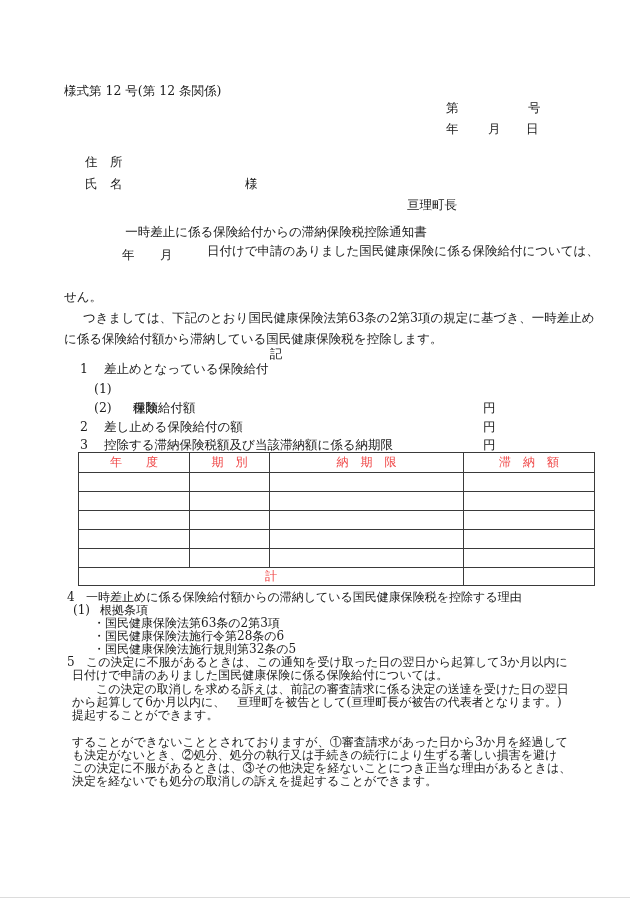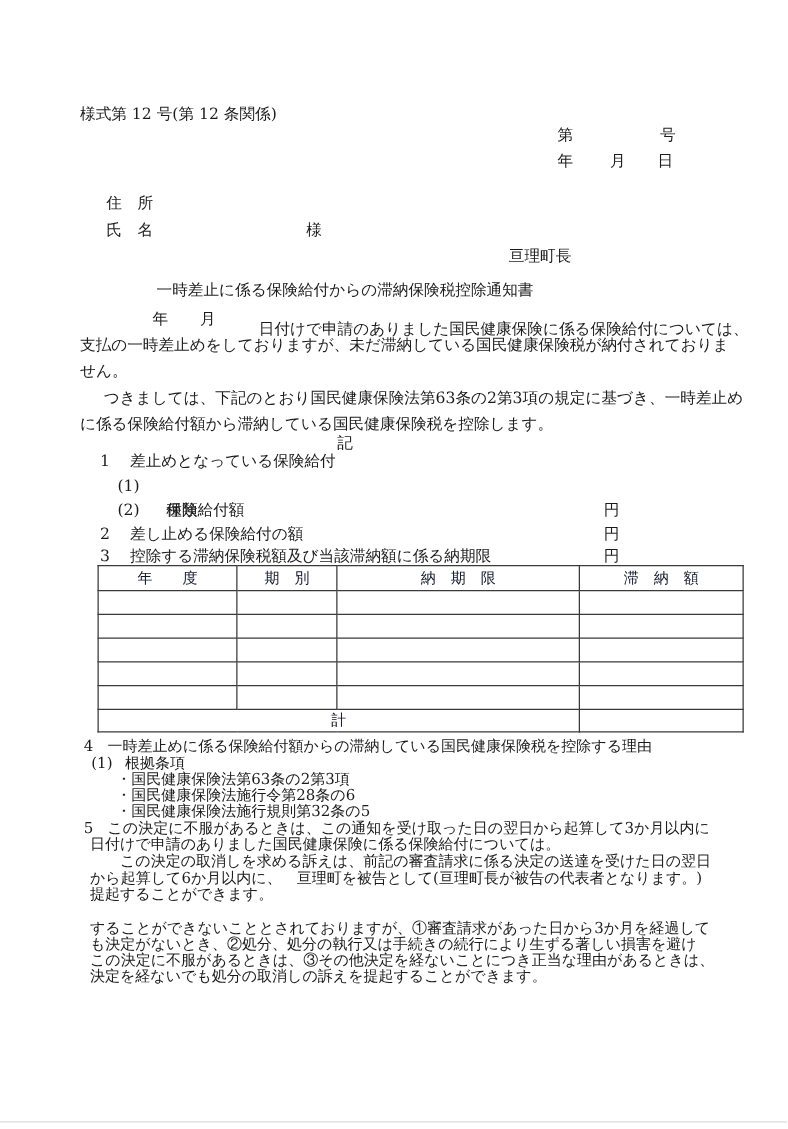--- a/index.html
+++ b/index.html
@@ -25,39 +25,39 @@
   #dateDay{left:526px;top:122px;}
   #addrLabel{left:85px;top:155px;}
   #nameLabel{left:85px;top:177px;}
   #honorific{left:245px;top:177px;}
   #sender{left:407px;top:198px;}
   #docTitle{top:225px;}
 
   
   #p1Year{left:122px;top:248px;}
   #p1Month{left:160px;top:248px;}
-  #p1Rest{left:207px;top:256px;}
+  #p1Rest{left:207px;top:244px;}
   #p1L2{left:64px;top:269px;}
   #p1L3{left:64px;top:290px;}
   #p2L1{left:83px;top:311px;}
   #p2L2{left:64px;top:332px;}
   #kiMarker{top:347px;}
 
   
   #item1No{left:80px;top:362px;}   #item1Text{left:104px;top:362px;}
   #item11No{left:94px;top:382px;}  #item11Text{left:133px;top:401px;}
   #item12No{left:94px;top:401px;}  #item12Text{left:133px;top:401px;} #item12Unit{left:483px;top:401px;}
   #item2No{left:80px;top:420px;}   #item2Text{left:104px;top:420px;}  #item2Unit{left:483px;top:420px;}
   #item3No{left:80px;top:438px;}   #item3Text{left:104px;top:438px;}  #item3Unit{left:483px;top:438px;}
 
   
   #arrearsTable{
     position:absolute;left:78px;top:452px;width:512px;
     border-collapse:collapse;table-layout:fixed;
-    font-size:12px;color:#0f172a;
+    font-size:12px;color:#ef4444;
   }
   #arrearsTable th,#arrearsTable td{
     border:1px solid #3a3a3a;
     font-weight:normal;padding:0;
     text-align:center;vertical-align:middle;
     overflow:hidden;
   }
   #arrearsTable th{height:19px;}
   #arrearsTable td{height:18px;}
   #arrearsTable .c1{width:110px;}
@@ -103,21 +103,20 @@
   <div class="abs" id="addrLabel">住　所</div>
   <div class="abs" id="nameLabel">氏　名</div>
   <div class="abs" id="honorific">様</div>
   <div class="abs" id="sender">亘理町長</div>
 
   <div class="abs center" id="docTitle">一時差止に係る保険給付からの滞納保険税控除通知書</div>
 
   <div class="abs" id="p1Year">年</div>
   <div class="abs" id="p1Month">月</div>
   <div class="abs" id="p1Rest">日付けで申請のありました国民健康保険に係る保険給付については、</div>
-  <div class="abs" id="p1L2">支払の一時差止めをしておりますが、未だ滞納している国民健康保険税が納付されておりま</div>
   <div class="abs" id="p1L3">せん。</div>
   <div class="abs" id="p2L1">つきましては、下記のとおり国民健康保険法第63条の2第3項の規定に基づき、一時差止め</div>
   <div class="abs" id="p2L2">に係る保険給付額から滞納している国民健康保険税を控除します。</div>
 
   <div class="abs center" id="kiMarker">記</div>
 
   <div class="abs" id="item1No">1</div>
   <div class="abs" id="item1Text">差止めとなっている保険給付</div>
   <div class="abs" id="item11No">(1)</div>
   <div class="abs" id="item11Text">種類</div>

